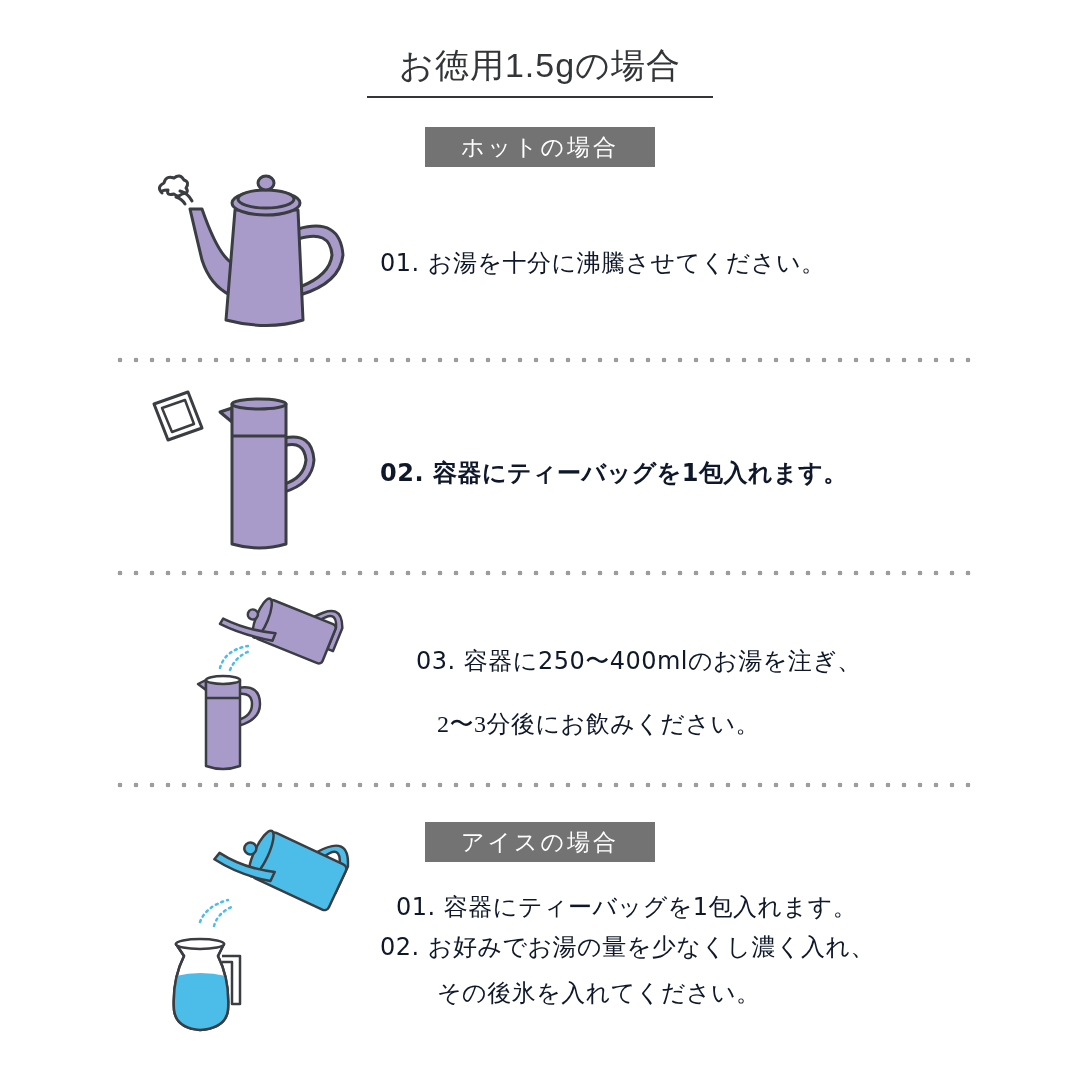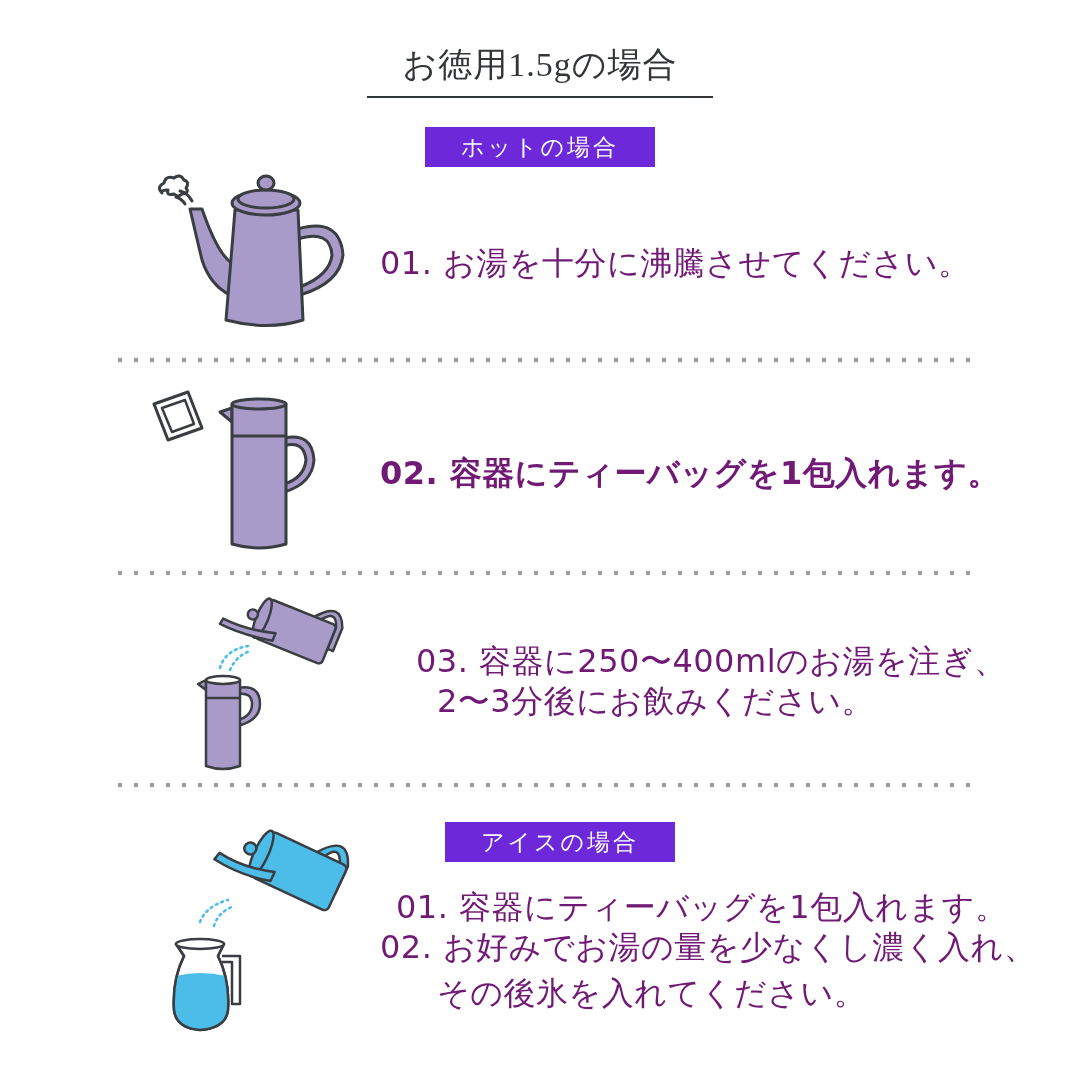--- a/index.html
+++ b/index.html
@@ -1,28 +1,28 @@
 <!DOCTYPE html>
 <html><head>
 <meta charset="utf-8">
 <style>
   html, body { margin:0; padding:0; background:#ffffff; }
   body { width:1080px; height:1080px; position:relative; overflow:hidden;
          font-family:"DejaVu Sans", "Liberation Sans", sans-serif; color:#333638; }
   .title { position:absolute; left:367px; width:346px; top:40px; text-align:center;
-           font-family:Liberation Serif, serif; font-size:34px; color:#333638;
+           font-family:Liberation Sans, sans-serif; font-size:34px; color:#333638;
            letter-spacing:1px; line-height:50px; }
   .title-rule { position:absolute; left:367px; top:96px; width:346px; height:2px; background:#333638; }
-  .banner { position:absolute; left:425px; width:230px; height:40px; background:#6d28d9; color:#ffffff;
+  .banner { position:absolute; left:425px; width:230px; height:40px; background:#737373; color:#ffffff;
             font-family:"DejaVu Serif", "Liberation Serif", serif; font-size:23px; line-height:40px;
             text-align:center; letter-spacing:3px; }
   .sep { position:absolute; left:112px; width:860px; height:6px;
          background-image: radial-gradient(circle, #9b9d9f 2.2px, transparent 2.6px);
          background-size:16px 6px; background-repeat:repeat-x; }
-  .step { position:absolute; left:380px; font-size:32px; line-height:40px; color:#701a75; letter-spacing:0.5px; white-space:nowrap; }
+  .step { position:absolute; left:380px; font-size:24px; line-height:40px; color:#0f172a; letter-spacing:0.5px; white-space:nowrap; }
   .indent { padding-left:57px; }
   svg.ill { position:absolute; overflow:visible; }
 </style>
 </head>
 <body>
 
 <div class="title">お徳用1.5gの場合</div>
 <div class="title-rule"></div>
 
 <div class="banner" style="top:127px;">ホットの場合</div>
@@ -97,27 +97,27 @@
   <g fill="none" stroke="#4bbde8" stroke-width="2.5" stroke-dasharray="2 4" stroke-linecap="round">
     <path d="M40 88 Q45 70 68 66"></path>
     <path d="M50 90 Q56 76 70 71"></path>
   </g>
 </svg>
 
 <div class="step" style="top:641px;margin-left:36px;">
   <span>03.</span>
   <span>容器に250〜400mlのお湯を注ぎ、</span>
 </div>
-<div class="step indent" style="top:681px;">
+<div class="step indent" style="top:704px;font-family:Liberation Serif, serif;">
   <span>2〜3分後にお飲みください。</span>
 </div>
 
 <div class="sep" style="top:782px;"></div>
 
-<div class="banner" style="top:822px;margin-left:20px;">アイスの場合</div>
+<div class="banner" style="top:822px;">アイスの場合</div>
 
 <svg class="ill" style="left:160px; top:810px;" width="200" height="230" viewBox="0 0 200 230">
   <g stroke="#3a3d42" stroke-width="2.5" stroke-linejoin="round">
     <g transform="rotate(25 140 55)">
       <path d="M150 36 Q172 6 184 36 L184 66 L176 66 L176 38 Q168 18 158 38z" fill="#4bbde8"></path>
       <rect x="100" y="36" width="84" height="50" rx="5" fill="#4bbde8"></rect>
       <ellipse cx="100" cy="61" rx="7" ry="25" fill="#4bbde8"></ellipse>
       <circle cx="88" cy="61" r="6" fill="#4bbde8"></circle>
       <path d="M120 82 Q90 90 60 86 L62 78 Q90 82 120 72z" fill="#4bbde8"></path>
     </g>

